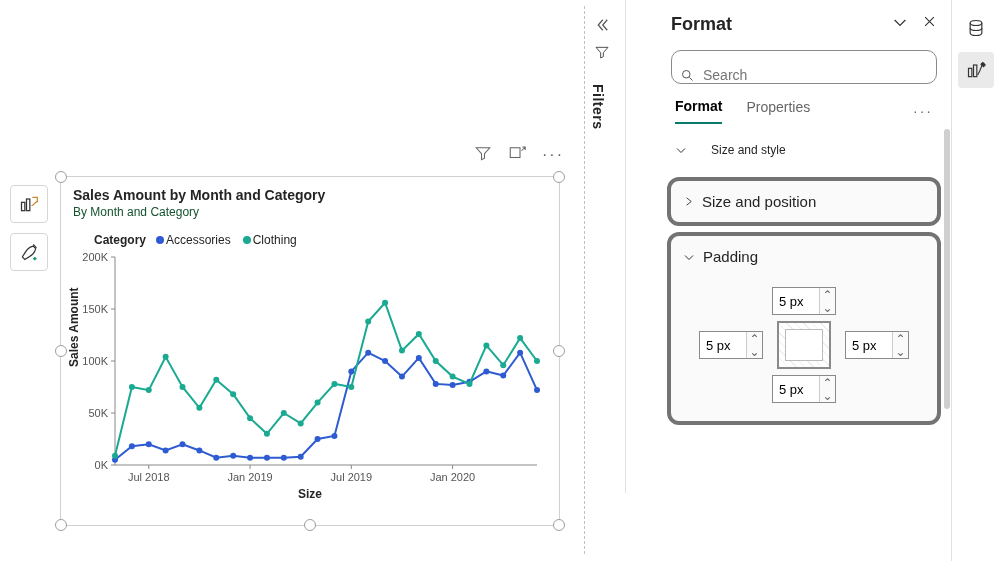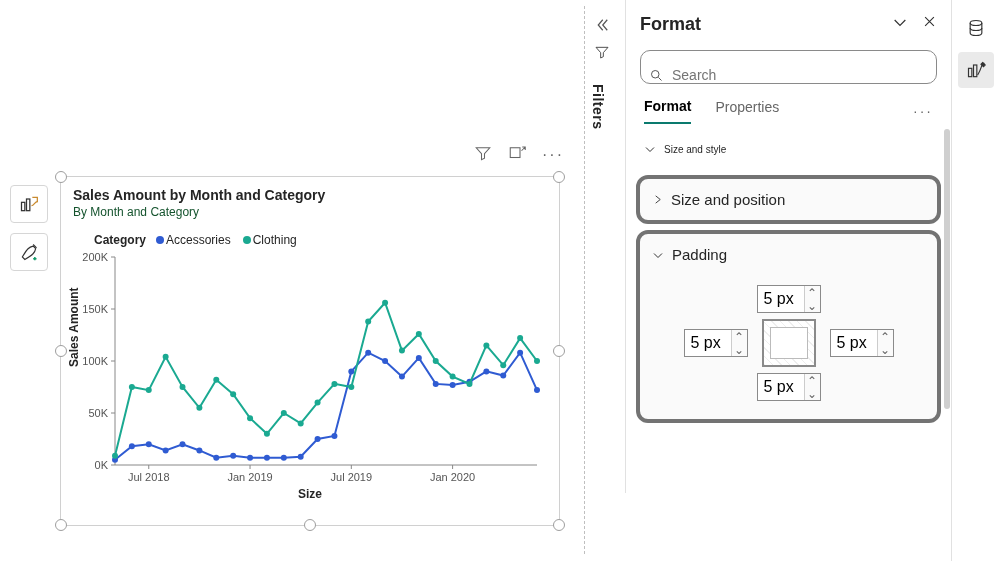--- a/index.html
+++ b/index.html
@@ -36,47 +36,47 @@
   
   #splitter { position: absolute; left: 584px; top: 6px; width: 0; height: 548px; border-left: 1px dashed #bfbfbf; }
 
   
   #filters-tab { position: absolute; left: 590px; top: 16px; width: 24px; text-align: center; }
   #filters-tab .collapse-icon { cursor: pointer; color: #555; }
   #filters-tab .v-label { writing-mode: vertical-rl; font-size: 14px; font-weight: 600; margin-top: 20px; cursor: pointer; letter-spacing: .5px; }
   #filters-tab .funnel { margin-top: 6px; }
 
   
-  #format-pane { position: absolute; left: 625px; top: 0; width: 326px; height: 493px; border-left: 1px solid #e1e1e1; background: #fff; display: flex; flex-direction: column; }
+  #format-pane { position: absolute; left: 625px; top: 0; width: 326px; height: 493px; border-left: 1px solid #e1e1e1; background: #fff; display: flex; flex-direction: column; padding-left: 31px; }
   .pane-header { height: 48px; display: flex; align-items: center; justify-content: space-between; padding: 0 14px; }
   .pane-title { font-size: 18px; font-weight: 600; }
   .pane-header .icons { display: flex; gap: 14px; color: #454545; }
   .pane-header .icons span { cursor: pointer; }
 
   .search { margin: 2px 14px 10px 14px; height: 34px; border: 1px solid #8a8a8a; border-radius: 10px; display: flex; align-items: flex-end; padding: 0 8px; color: #777; }
   .search svg { width: 15px; height: 15px; margin-right: 8px; stroke: #555; }
   .search input { border: none; outline: none; flex: 1; font-size: 14px; background: transparent; }
 
   .tabs { display: flex; gap: 24px; padding: 4px 18px 0 18px; font-size: 14px; align-items: center; border-bottom: 1px solid transparent; }
   .tabs .tab { padding-bottom: 8px; cursor: pointer; color: #666; }
   .tabs .tab.active { color: #000; border-bottom: 2px solid #0a7a6e; font-weight: 600; }
   .tabs .more { margin-left: auto; color: #666; cursor: pointer; letter-spacing: 2px; }
 
   .sections { padding: 0px 10px 0 10px; overflow-y: auto; flex: 1; position: relative; }
   .scrollbar-fake { position: absolute; right: 1px; top: 4px; width: 6px; height: 280px; border-radius: 3px; background: #cfcfcf; }
-  .section-top { display:flex; align-items:center; gap:8px; padding: 18px 8px 14px 8px; font-size:10px; cursor:pointer; }
+  .section-top { display:flex; align-items:center; gap:24px; padding: 18px 8px 14px 8px; font-size:12px; cursor:pointer; }
   .section-card { border: 4px solid #737373; border-radius: 12px; margin: 6px 0; background: #fafafa; }
   .section-card .hdr { display:flex; align-items:center; gap:8px; padding: 12px 12px; font-size: 15px; cursor: pointer; }
 
   .padding-editor { padding: 10px 0 18px 0; display:flex; flex-direction: column; align-items:center; gap: 6px; }
   .pad-row { display:flex; align-items:center; gap: 14px; }
   .pad-box { width: 54px; height: 48px; border: 2px solid #8a8a8a; background: repeating-linear-gradient(45deg,#eee,#eee 1px,#fff 1px,#fff 6px); position: relative;}
   .pad-box::before{content:"";position:absolute;left:6px;right:6px;top:6px;bottom:6px;border:1px solid #bbb;background:#fff;}
   .spin { display:flex; align-items:stretch; border:1px solid #8a8a8a; height:28px; }
-  .spin input { width: 46px; border:none; outline:none; font-size:16px; text-align:left; padding-left:6px; }
+  .spin input { width: 46px; border:none; outline:none; font-size:13px; text-align:left; padding-left:6px; }
   .spin .chevs { width:16px; border-left:1px solid #ccc; display:flex; flex-direction:column; }
   .spin .chevs span { flex:1; display:flex; align-items:center; justify-content:center; cursor:pointer; color:#666; font-size:12px; line-height:8px; }
 
   
   #right-strip { position:absolute; left:951px; top:0; width:48px; height:561px; border-left:1px solid #e1e1e1; background:#fff; display:flex; flex-direction:column; align-items:center; padding-top:10px; gap:6px; }
   #right-strip .strip-btn { width:36px; height:36px; display:flex; align-items:center; justify-content:center; cursor:pointer; border-radius:4px; color:#333; }
   #right-strip .strip-btn.active { background:#eaeaea; }
 
   .tick-label { font-size: 11px; fill: #555; }
 </style>

